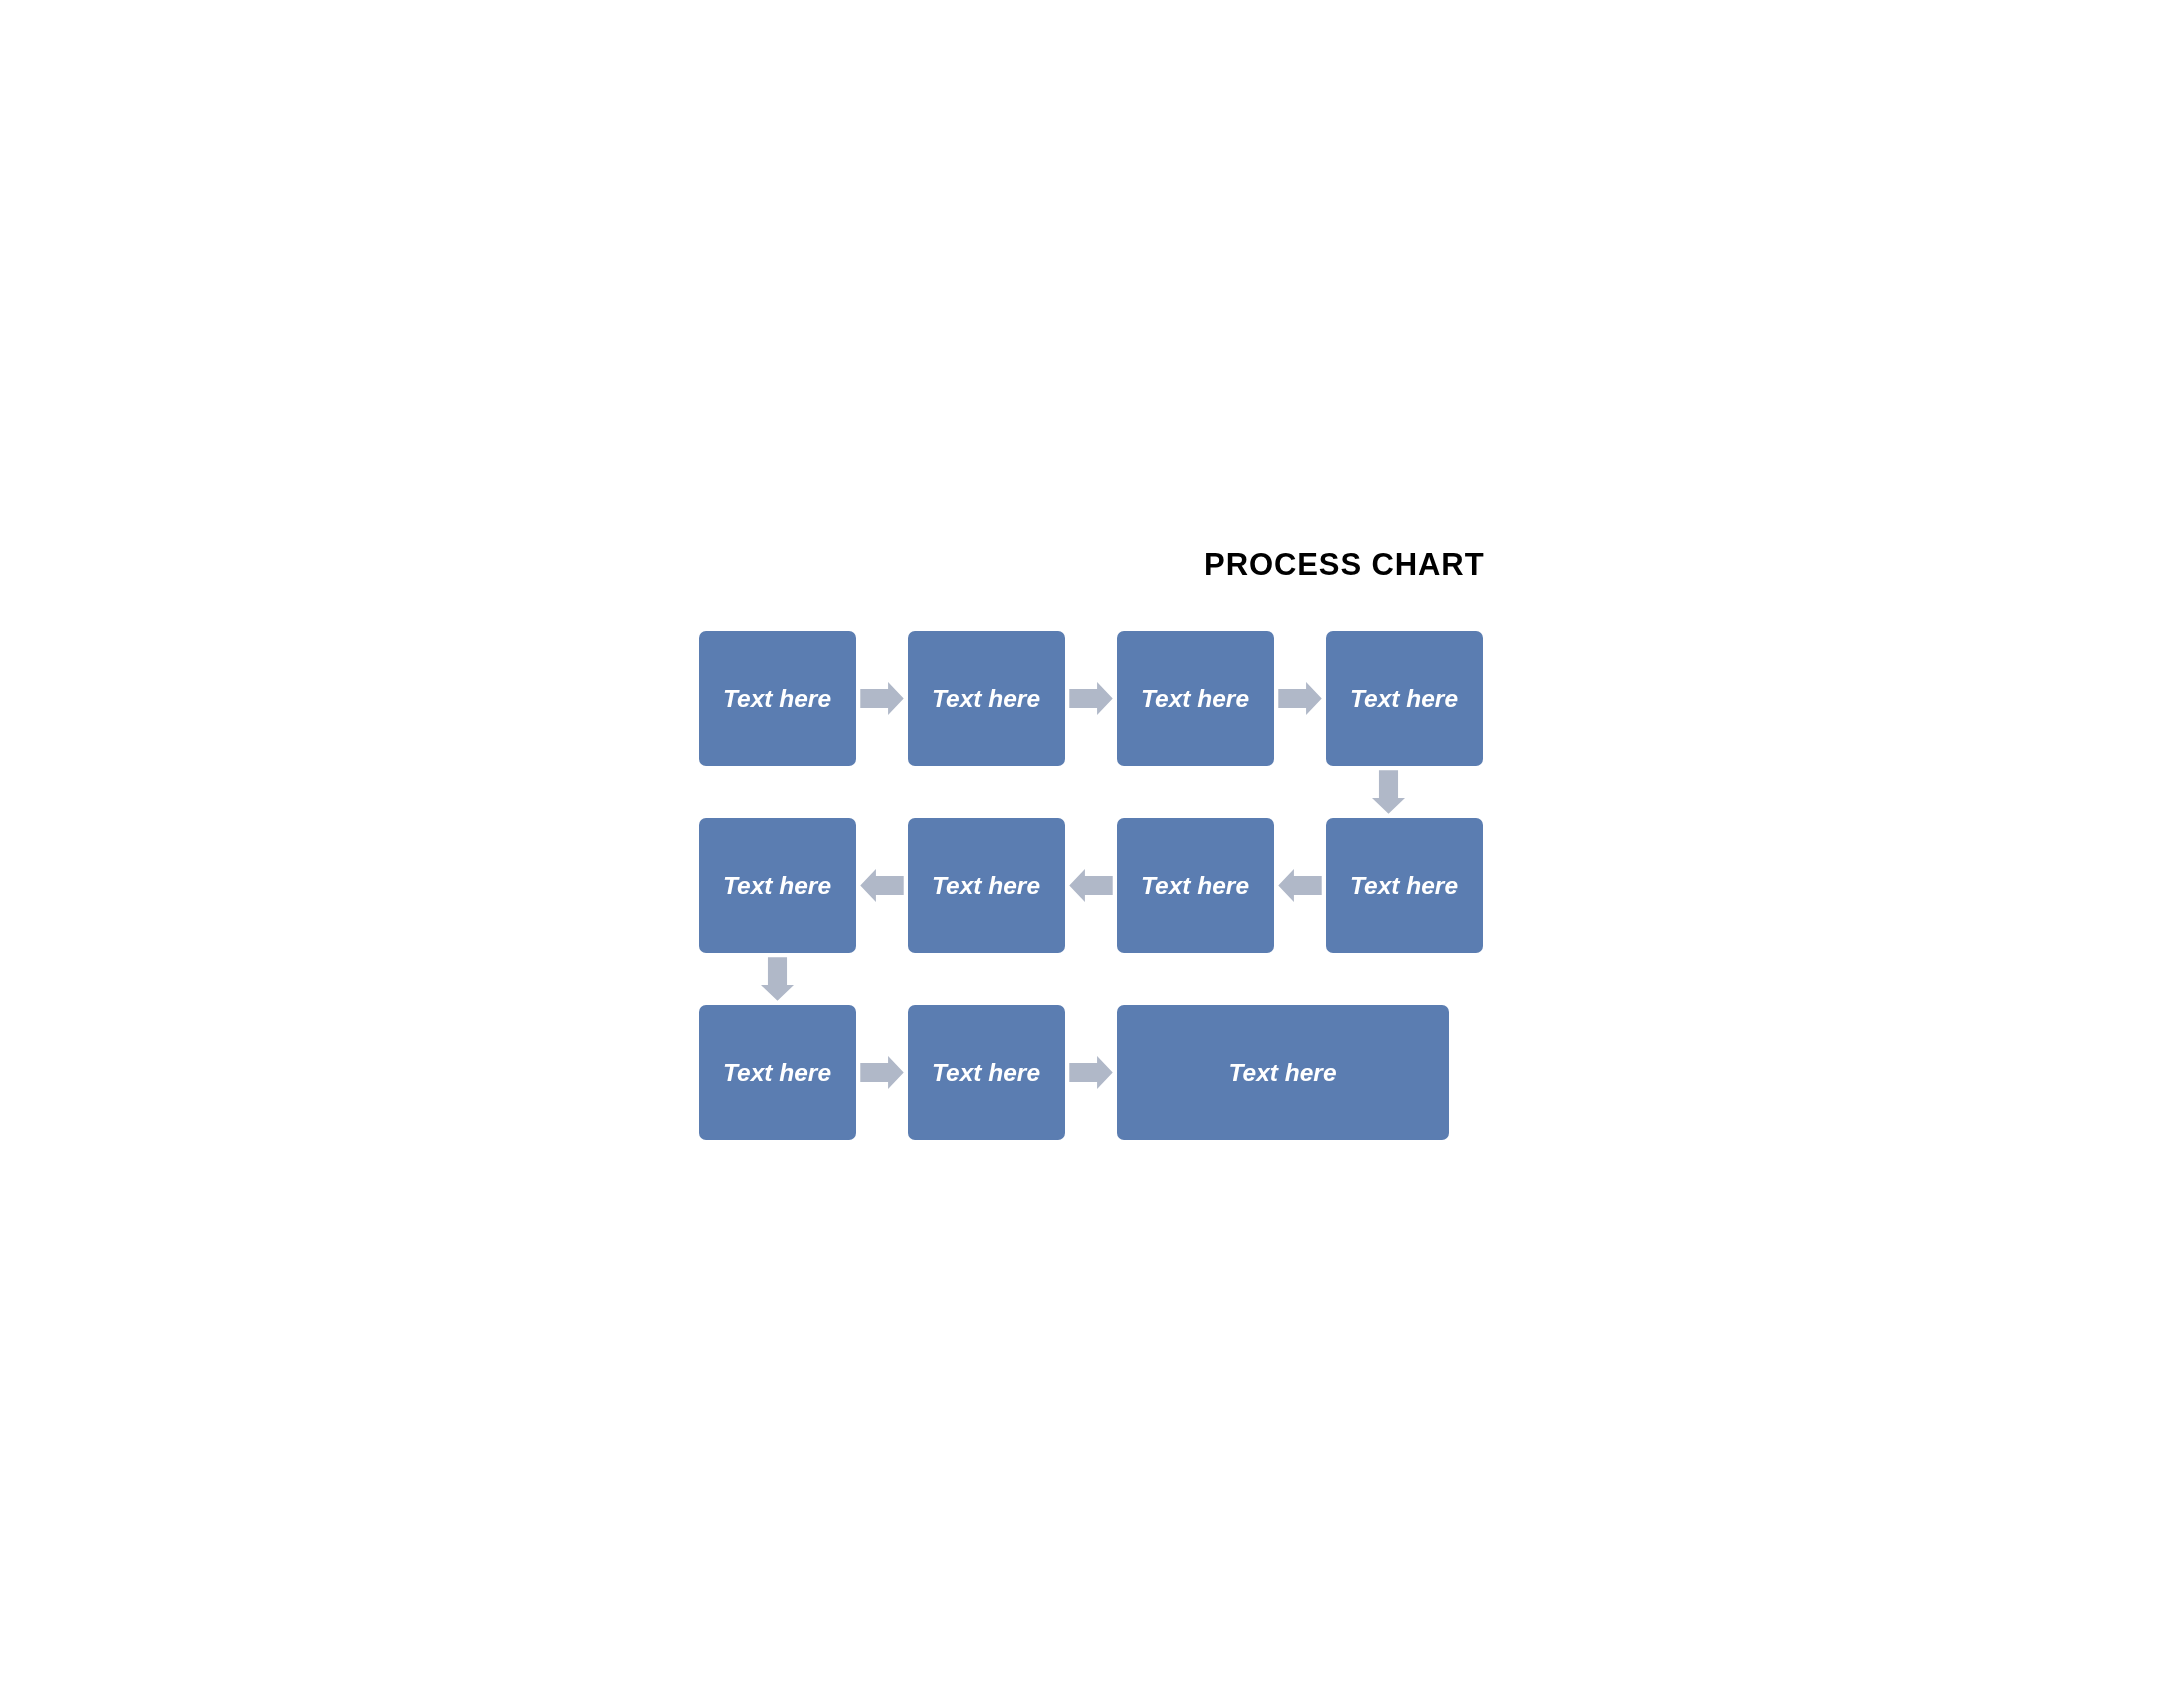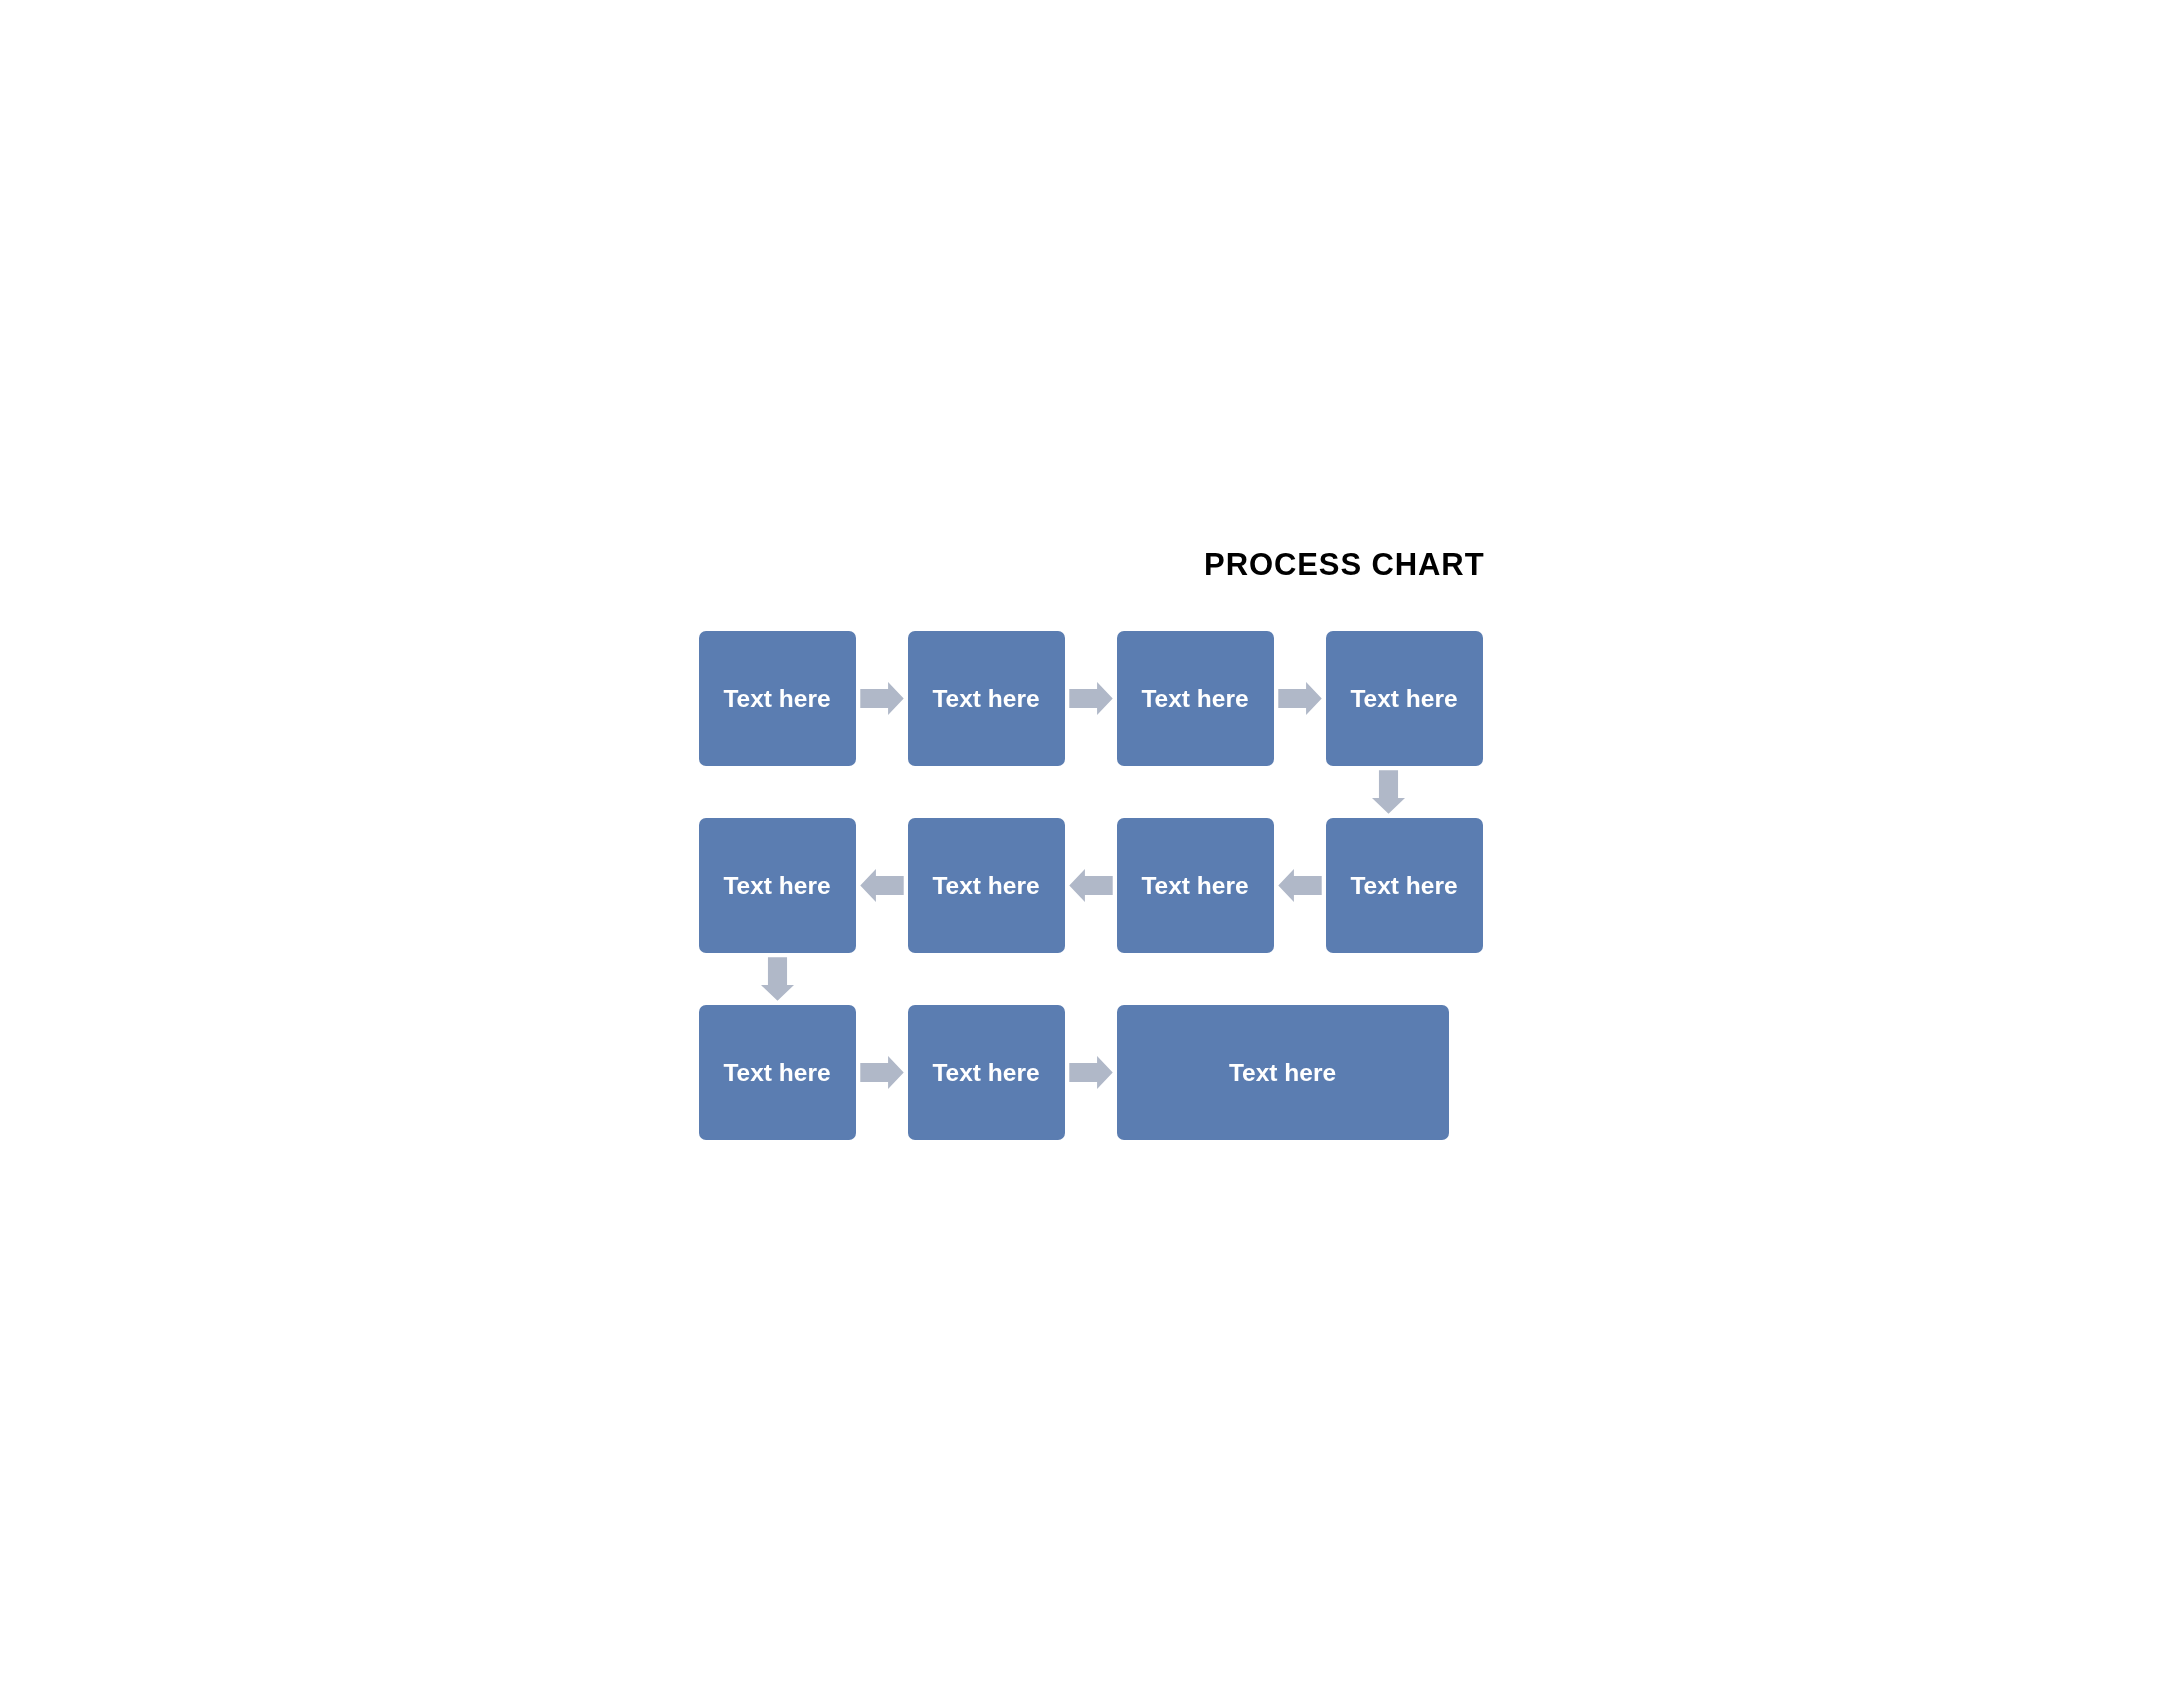--- a/index.html
+++ b/index.html
@@ -46,20 +46,21 @@
     
     .row {
       display: flex;
       align-items: center;
       gap: 0;
     }
 
     .row-1 {
       justify-content: flex-start;
       width: 100%;
+      font-style: italic;
     }
 
     .box {
       background-color: #5b7db1;
       border-radius: 7px;
       width: 157px;
       height: 135px;
       display: flex;
       align-items: center;
       justify-content: center;

